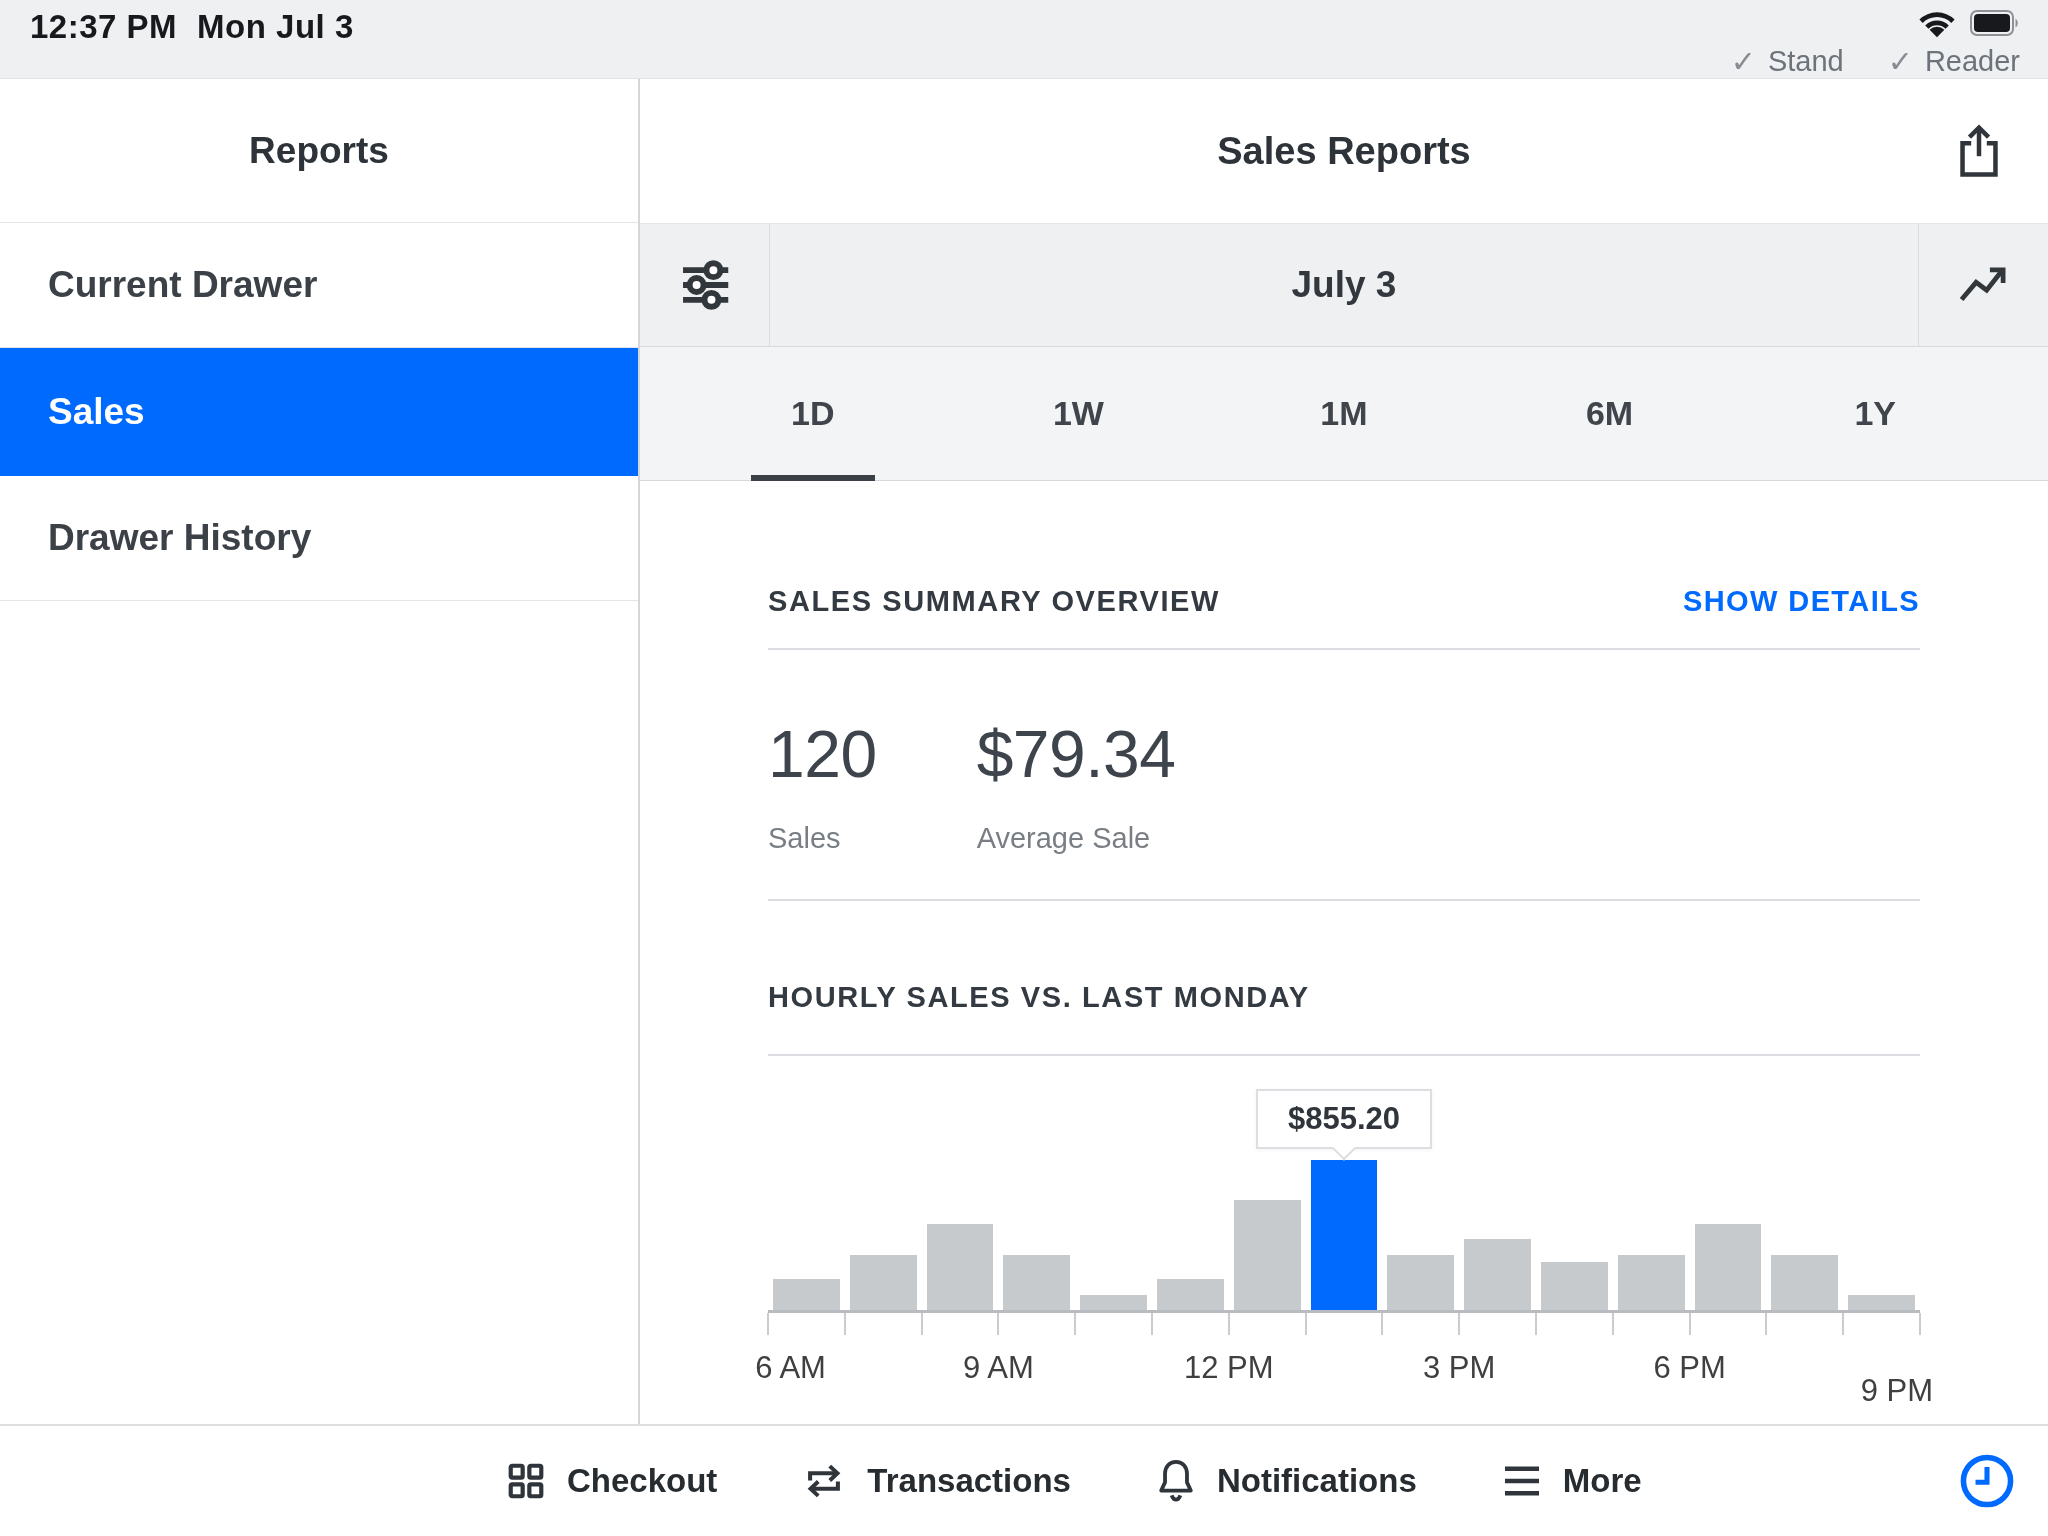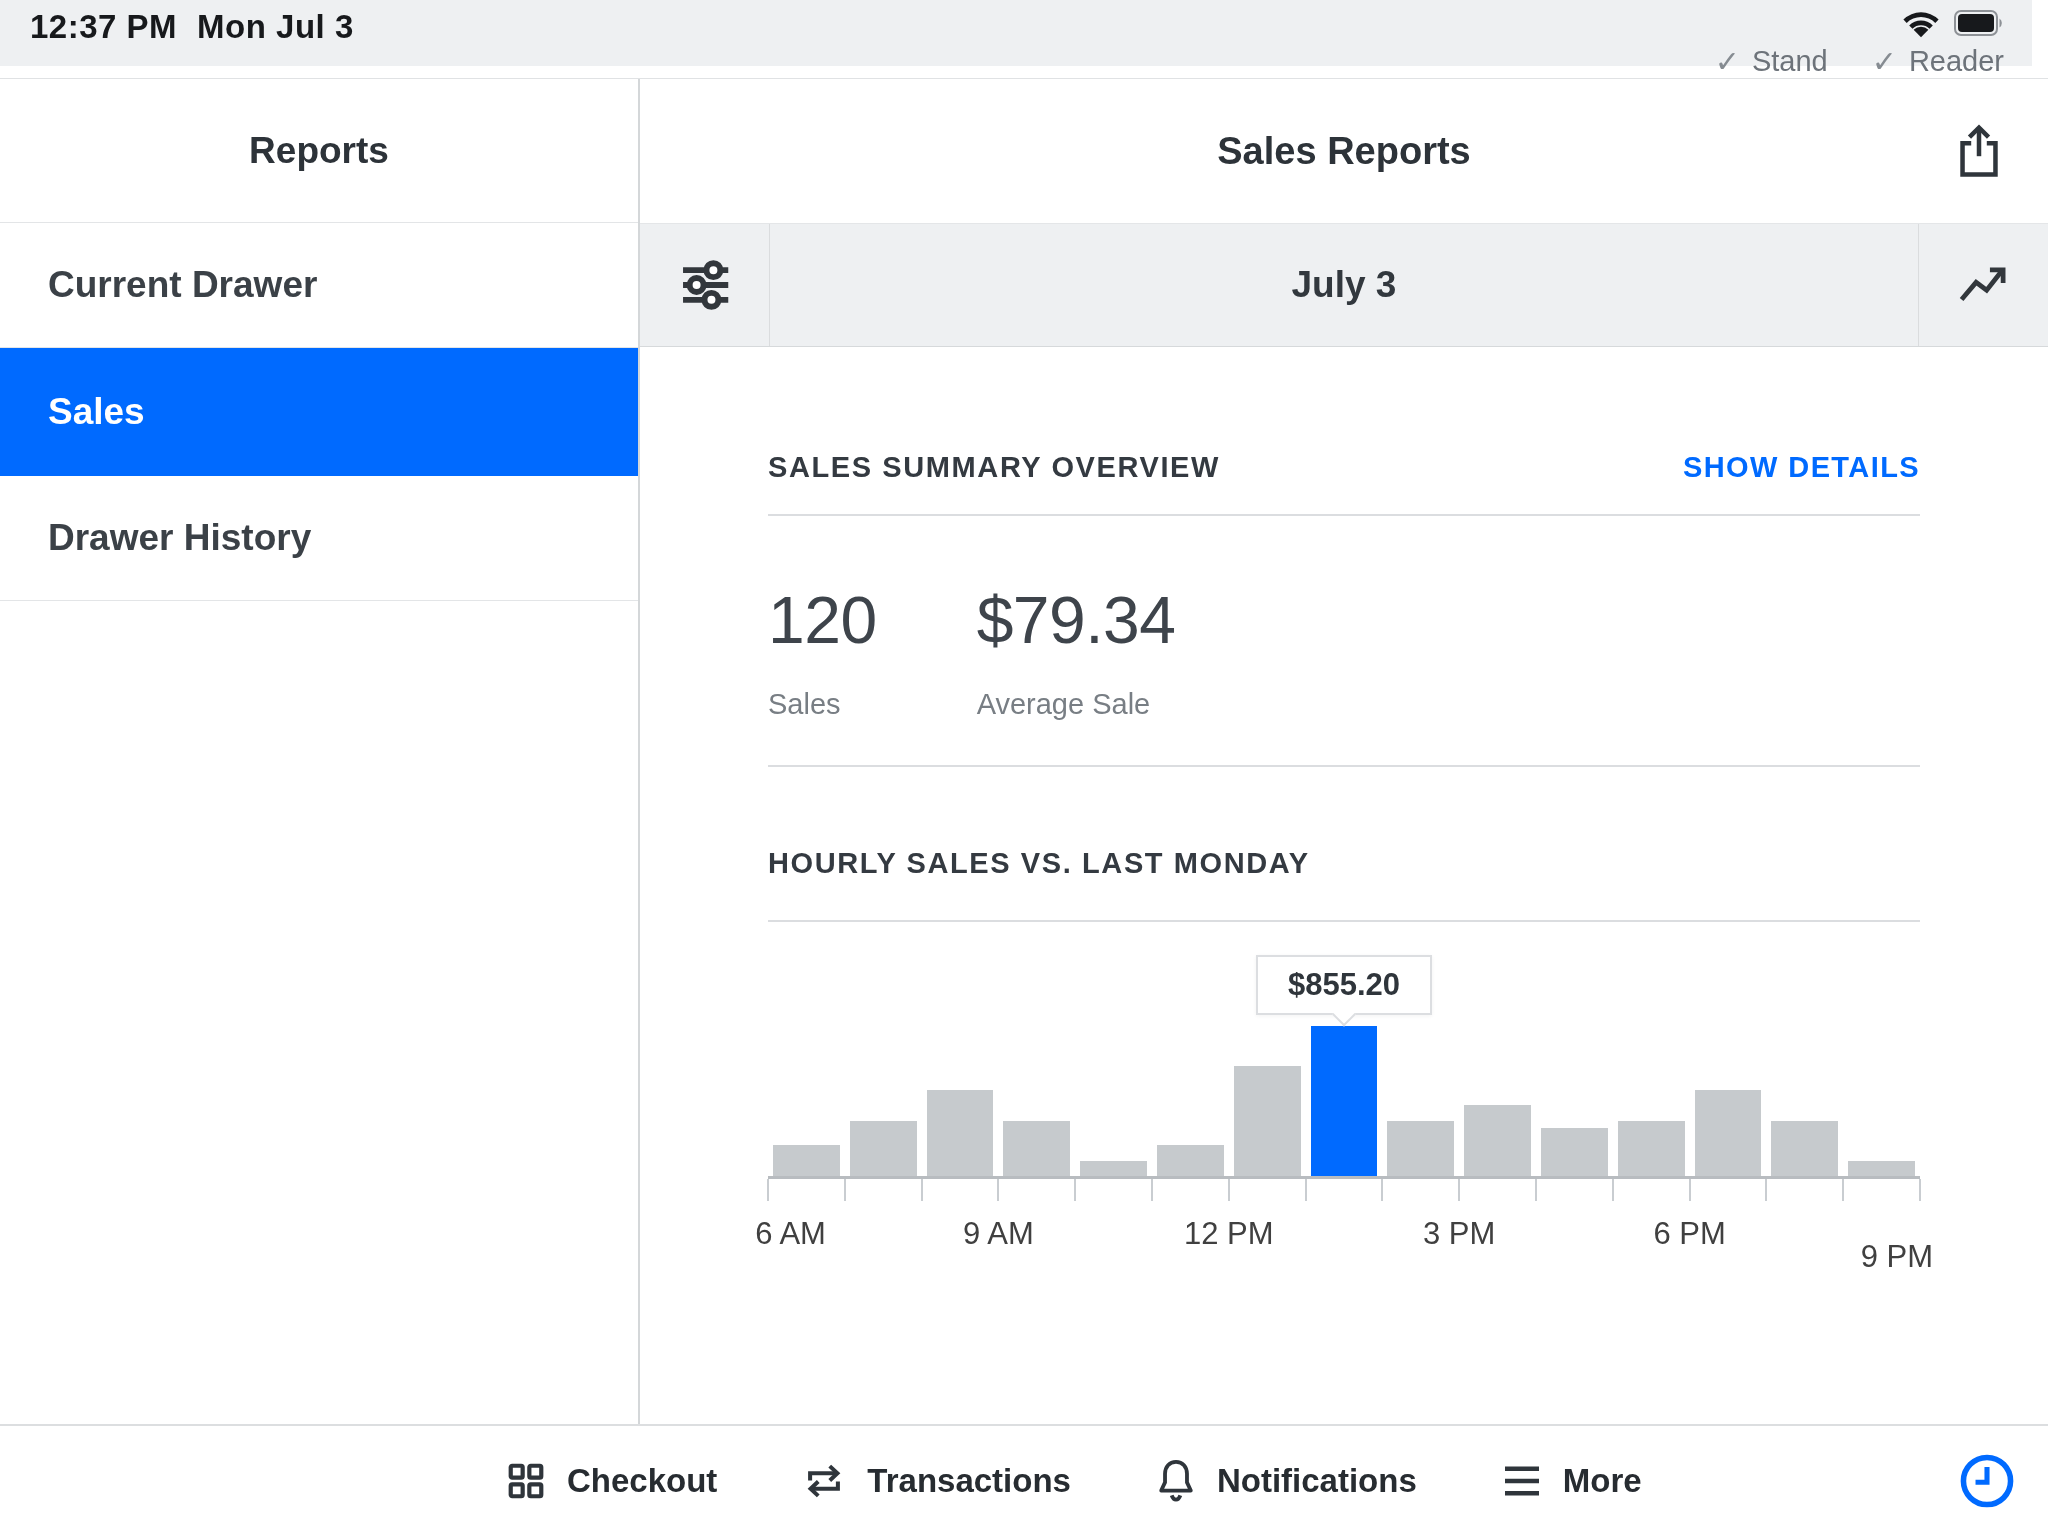--- a/index.html
+++ b/index.html
@@ -4,21 +4,21 @@
 <style>
   * { margin:0; padding:0; box-sizing:border-box; }
   html,body { background:#e8e9ea; }
   .screen {
     position:relative; width:2048px; height:1536px;
     background:#ffffff; overflow:hidden;
     font-family:"Liberation Sans", sans-serif;
     -webkit-font-smoothing:antialiased;
   }
   
-  .status-bar { position:absolute; top:0; left:0; right:16px; height:66px; background:#eef0f2; }
+  .status-bar { position:absolute; top:0; left:0; right:0; height:78px; background:#eef0f2; }
   .status-time { position:absolute; left:30px; top:8px; font-size:33px; font-weight:700; color:#17191c; letter-spacing:.5px; }
   .status-time .sb-date { font-weight:600; margin-left:20px; }
   .status-icons { position:absolute; right:28px; top:8px; display:flex; align-items:center; gap:14px; }
   .status-devices { position:absolute; right:28px; top:44px; display:flex; align-items:center; gap:44px; }
   .device { display:flex; align-items:center; gap:12px; font-size:29px; color:#6d737a; font-weight:400; }
   .device .check { color:#868c92; font-size:30px; }
   
   .body { position:absolute; top:78px; left:0; right:0; bottom:112px; display:flex; border-top:1px solid #e0e2e4; background:#fff; }
   
   .sidebar { width:640px; flex:0 0 640px; border-right:2px solid #d4d7d9; display:flex; flex-direction:column; background:#fff; }
@@ -149,20 +149,27 @@
         <button class="trend-btn">
           <span class="icon">
             <svg width="58" height="58" viewBox="0 0 44 44" fill="none" stroke="#32373c" stroke-width="3.6">
                 <path d="M5 33 16 20 24 26 35 12"></path>
                 <path d="M26.5 10.5H36.5V20.5"></path>
               </svg>
           </span>
         </button>
       </div>
 
+      <div class="tabs">
+        <div class="tab active">1D</div>
+        <div class="tab">1W</div>
+        <div class="tab">1M</div>
+        <div class="tab">6M</div>
+        <div class="tab">1Y</div>
+      </div>
 
       <div class="panel">
         <div class="section-head">
           <h2 class="section-title">SALES SUMMARY OVERVIEW</h2>
           <button class="show-details">SHOW DETAILS</button>
         </div>
         <div class="divider d1"></div>
 
         <div class="metrics">
           <div class="metric">

